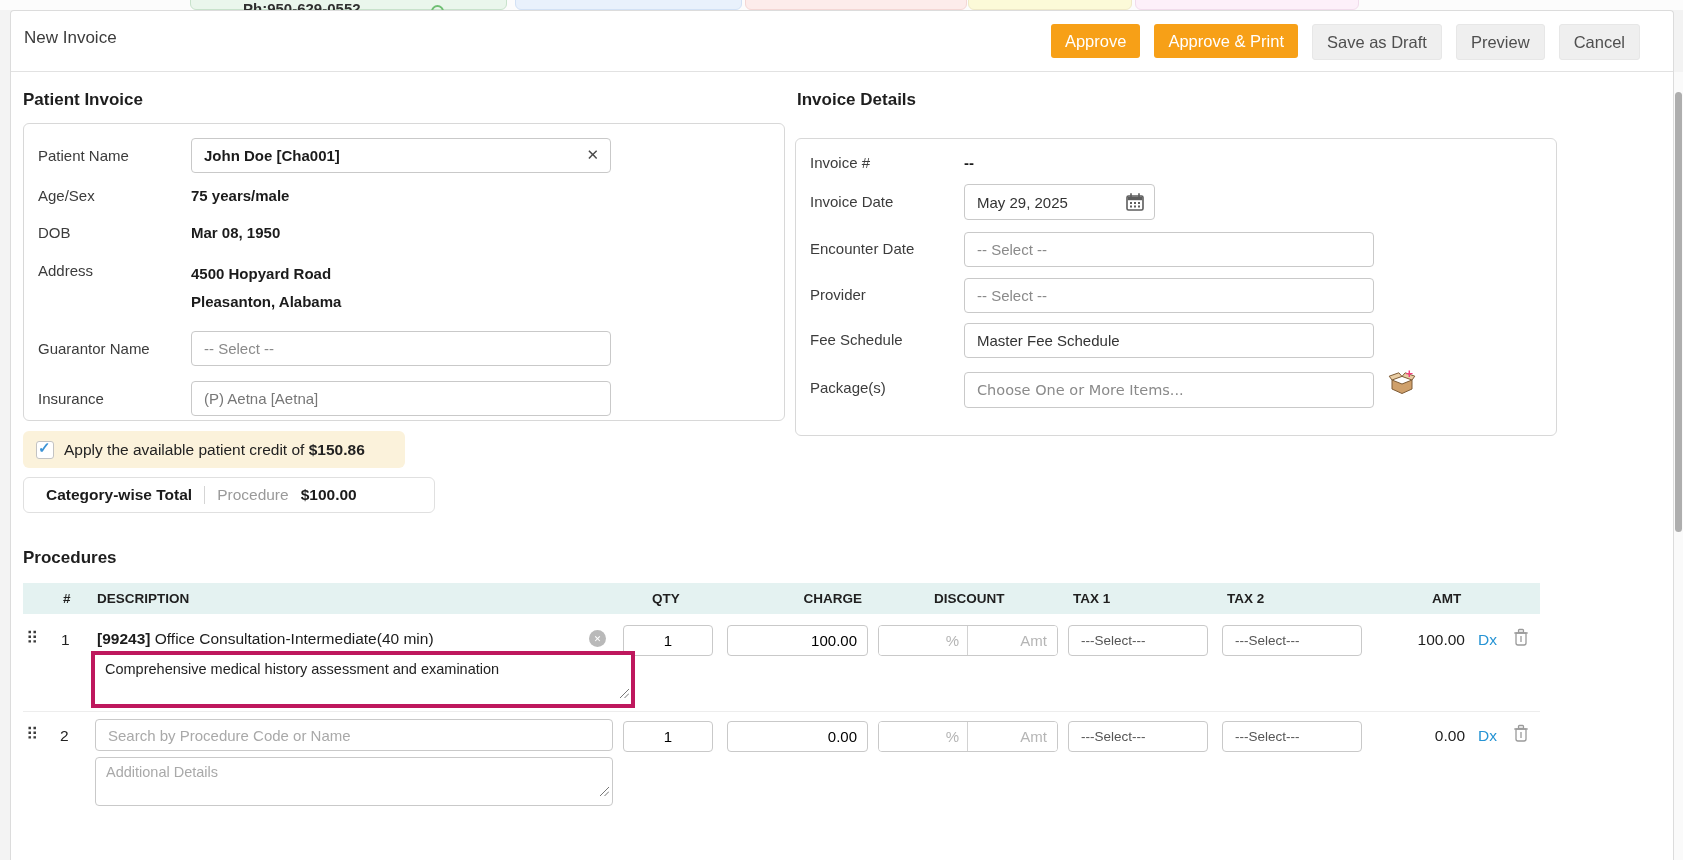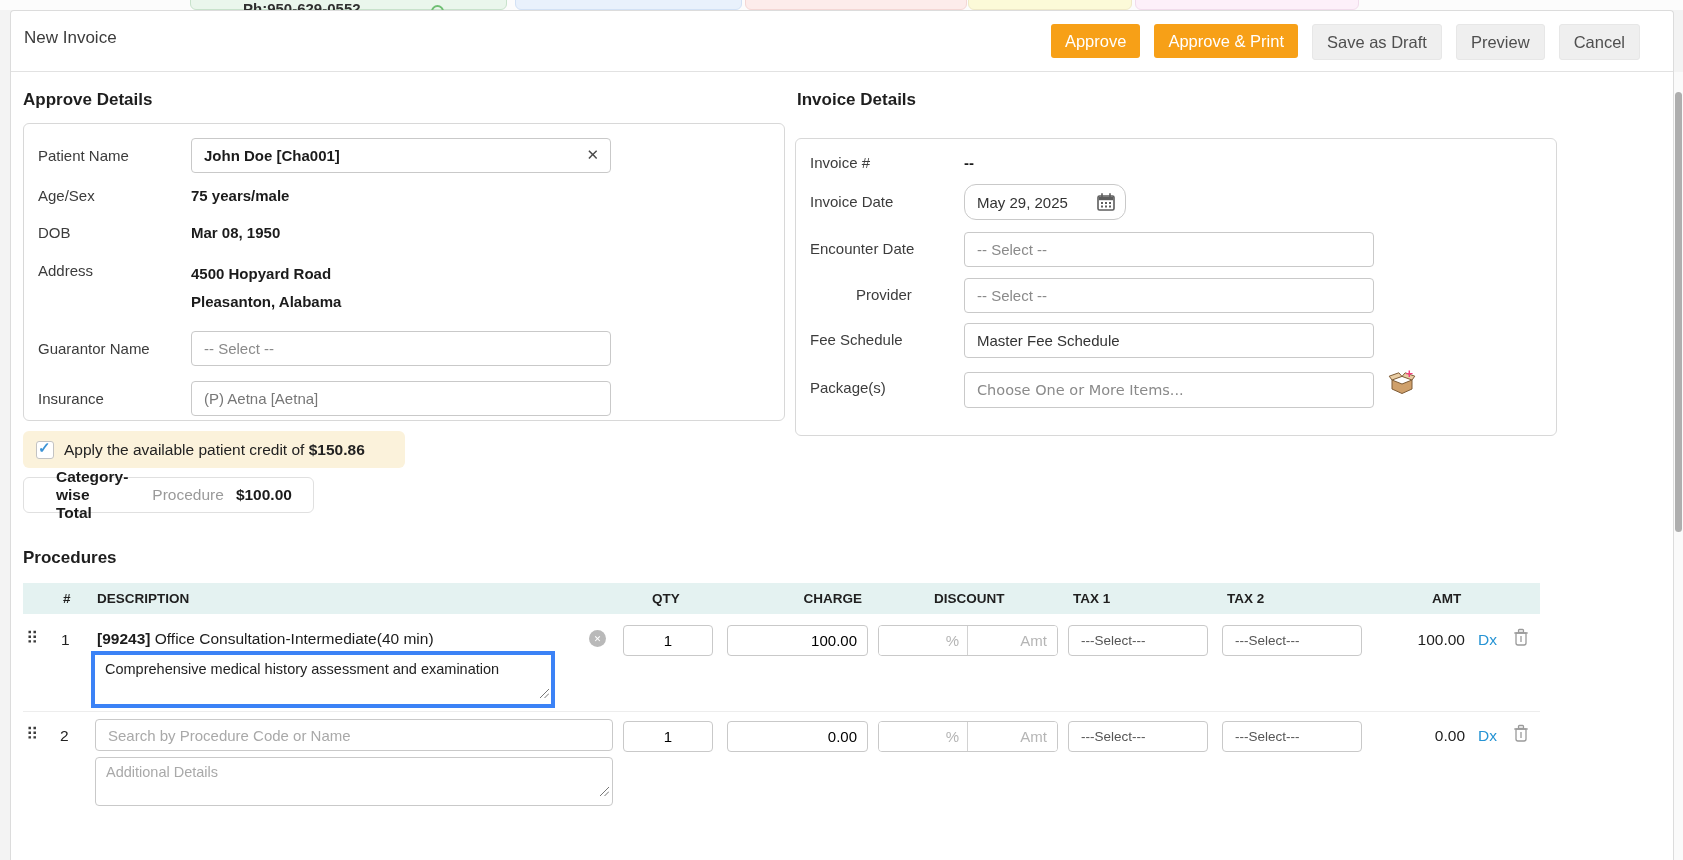--- a/index.html
+++ b/index.html
@@ -28,38 +28,38 @@
   .sel{display:flex;align-items:center;padding:0 12px;font-size:15px;color:#8a8a8a;}
   .sel.dark{color:#333;}
   input.input{outline:none;}
   input.input::placeholder,textarea.input::placeholder{color:#a9a9a9;}
   textarea.input{resize:none;outline:none;font-size:14.5px;color:#222;padding:6px 10px;}
   
   .credit{position:absolute;left:23px;top:431px;width:382px;height:37px;background:#FBF2DB;border-radius:6px;display:flex;align-items:center;padding:0 13px;gap:10px;box-sizing:border-box;font-size:15.5px;color:#222;}
   .chk{width:16px;height:16px;background:#fff;border:1px solid #c3c3c3;border-radius:3px;position:relative;flex:0 0 auto;}
   .chk .mark{position:absolute;left:1px;top:-3px;font-size:15px;color:#3C93D5;font-weight:bold;}
   
-  .cat-box{position:absolute;left:23px;top:477px;width:291px;height:36px;border:1px solid #e0e0e0;border-radius:6px;display:flex;align-items:center;padding:0 32px;gap:12px;box-sizing:border-box;}
+  .cat-box{position:absolute;left:23px;top:477px;width:412px;height:36px;border:1px solid #e0e0e0;border-radius:6px;display:flex;align-items:center;padding:0 22px;gap:12px;box-sizing:border-box;}
   .vdiv{width:1px;height:18px;background:#d5d5d5;}
   
   .link{color:#2794D4;font-size:16.5px;cursor:pointer;}
   .tbl-head{position:absolute;left:23px;top:583px;width:1517px;height:31px;background:#E4F2F1;}
   .th{position:absolute;font-size:13.5px;font-weight:bold;color:#1f1f1f;top:591px;}
   .drag{font-size:17px;color:#3a3a3a;letter-spacing:-2px;}
   .rownum{font-size:15.5px;color:#222;}
   .desc{font-size:15.5px;color:#1c1c1c;white-space:nowrap;}
   .circle-x{width:17px;height:17px;border-radius:50%;background:#b9b9b9;color:#fff;font-size:9px;display:flex;align-items:center;justify-content:center;cursor:pointer;}
   .disc-wrap{display:flex;border:1px solid #c9c9c9;border-radius:4px;overflow:hidden;background:#fff;}
   .disc-wrap input{border:none;outline:none;font-family:inherit;font-size:15px;text-align:right;min-width:0;}
   .disc-wrap input::placeholder{color:#b5b5b5;}
   .disc-pct{width:72px;border-right:1px solid #d2d2d2 !important;padding:0 8px;}
   .disc-amt{flex:1;padding:0 10px;}
   .amt{font-size:15.5px;color:#1c1c1c;text-align:right;}
   .dx{font-size:15.5px;color:#2794D4;cursor:pointer;}
-  .hl-wrap{position:absolute;left:91px;top:651px;width:464px;height:57px;border:4px solid #3b82f6;background:#fff;box-sizing:border-box;}
+  .hl-wrap{position:absolute;left:91px;top:651px;width:544px;height:57px;border:4px solid #be185d;background:#fff;box-sizing:border-box;}
   .resize-grip{position:absolute;right:2px;bottom:2px;}
   .row-sep{position:absolute;left:23px;top:711px;width:1517px;height:1px;background:#ededed;}
 </style>
 </head>
 <body>
 
 <div class="stage">
 
   <div class="top-strip">
     <div class="top-card" style="left:190px;width:315px;background:#eaf6ec;border-color:#c8e2cb;">
@@ -81,21 +81,21 @@
     <div class="btn primary">Approve</div>
     <div class="btn primary">Approve &amp; Print</div>
     <div class="btn plain">Save as Draft</div>
     <div class="btn plain">Preview</div>
     <div class="btn plain">Cancel</div>
   </div>
 
   <div class="sb-track"></div>
   <div class="sb-thumb"></div>
 
-  <div class="abs sec-head" style="left:23px;top:90px;">Approve Details</div>
+  <div class="abs sec-head" style="left:23px;top:90px;">Patient Invoice</div>
 
   <div class="abs card" style="left:23px;top:123px;width:762px;height:298px;">
     <div class="abs lbl" style="left:14px;top:23px;">Patient Name</div>
     <div class="abs" style="left:167px;top:14px;width:420px;height:35px;">
       <input class="input" style="width: 100%; height: 100%; padding: 0px 36px 0px 12px; font-size: 15px; font-weight: bold; color: rgb(27, 27, 27);" value="John Doe [Cha001]">
       <span class="abs" style="right:12px;top:8px;font-size:15px;color:#4a4a4a;cursor:pointer;">✕</span>
     </div>
 
     <div class="abs lbl" style="left:14px;top:63px;">Age/Sex</div>
     <div class="abs val-b" style="left:167px;top:63px;">75 years/male</div>
@@ -128,21 +128,21 @@
     <span style="font-size:15.5px;font-weight:bold;color:#1b1b1b;">$100.00</span>
   </div>
 
   <div class="abs sec-head" style="left:797px;top:90px;">Invoice Details</div>
 
   <div class="abs card" style="left:795px;top:138px;width:762px;height:298px;">
     <div class="abs lbl" style="left:14px;top:15px;">Invoice #</div>
     <div class="abs val-b" style="left:168px;top:15px;">--</div>
 
     <div class="abs lbl" style="left:14px;top:54px;">Invoice Date</div>
-    <div class="abs sel dark" style="left:168px;top:45px;width:162px;height:36px;border-radius:12px;">
+    <div class="abs sel dark" style="left:168px;top:45px;width:191px;height:36px;">
       <span>May 29, 2025</span>
       <span class="abs" style="right:9px;top:7px;">
         <svg width="20" height="20" viewBox="0 0 20 20">
           <rect x="2" y="4" width="16" height="14" rx="1.5" fill="none" stroke="#5d5d5d" stroke-width="1.6"></rect>
           <rect x="2.8" y="4.8" width="14.4" height="3.4" fill="#5d5d5d"></rect>
           <line x1="6" y1="1.2" x2="6" y2="5" stroke="#5d5d5d" stroke-width="1.6"></line>
           <line x1="14" y1="1.2" x2="14" y2="5" stroke="#5d5d5d" stroke-width="1.6"></line>
           <g fill="#5d5d5d">
             <rect x="5" y="10" width="2" height="2"></rect>
               <rect x="9" y="10" width="2" height="2"></rect>
@@ -151,21 +151,21 @@
               <rect x="9" y="13.5" width="2" height="2"></rect>
               <rect x="13" y="13.5" width="2" height="2"></rect>
           </g>
         </svg>
       </span>
     </div>
 
     <div class="abs lbl" style="left:14px;top:101px;">Encounter Date</div>
     <div class="abs sel" style="left:168px;top:93px;width:410px;height:35px;">-- Select --</div>
 
-    <div class="abs lbl" style="left:14px;top:147px;margin-left:46px;">Provider</div>
+    <div class="abs lbl" style="left:14px;top:147px;">Provider</div>
     <div class="abs sel" style="left:168px;top:139px;width:410px;height:35px;">-- Select --</div>
 
     <div class="abs lbl" style="left:14px;top:192px;">Fee Schedule</div>
     <div class="abs sel dark" style="left:168px;top:184px;width:410px;height:35px;">Master Fee Schedule</div>
 
     <div class="abs lbl" style="left:14px;top:240px;">Package(s)</div>
     <div class="abs sel" style="left:168px;top:233px;width:410px;height:36px;font-family:'DejaVu Sans',sans-serif;font-size:14.5px;">Choose One or More Items...</div>
     <div class="abs" style="left:592px;top:230px;cursor:pointer;">
       <svg width="28" height="26" viewBox="0 0 28 26">
         <path d="M4 11 L14 15 L24 11 L24 20 L14 24.5 L4 20 Z" fill="#cfa06b" stroke="#7d5b36" stroke-width="1"></path>

